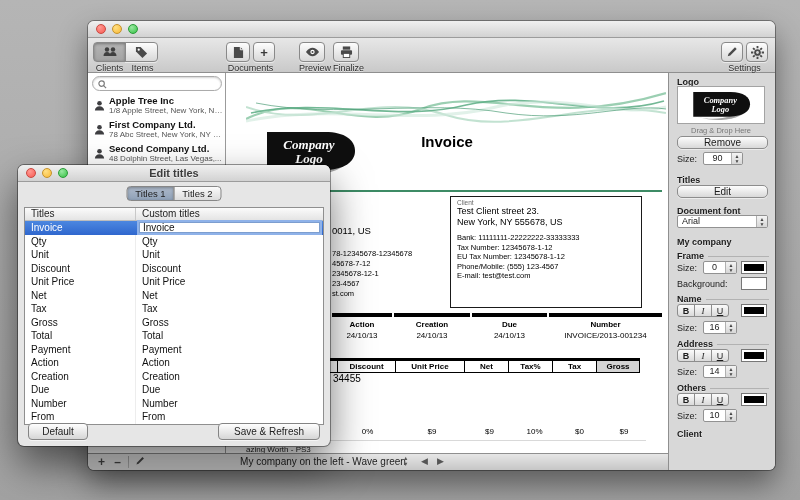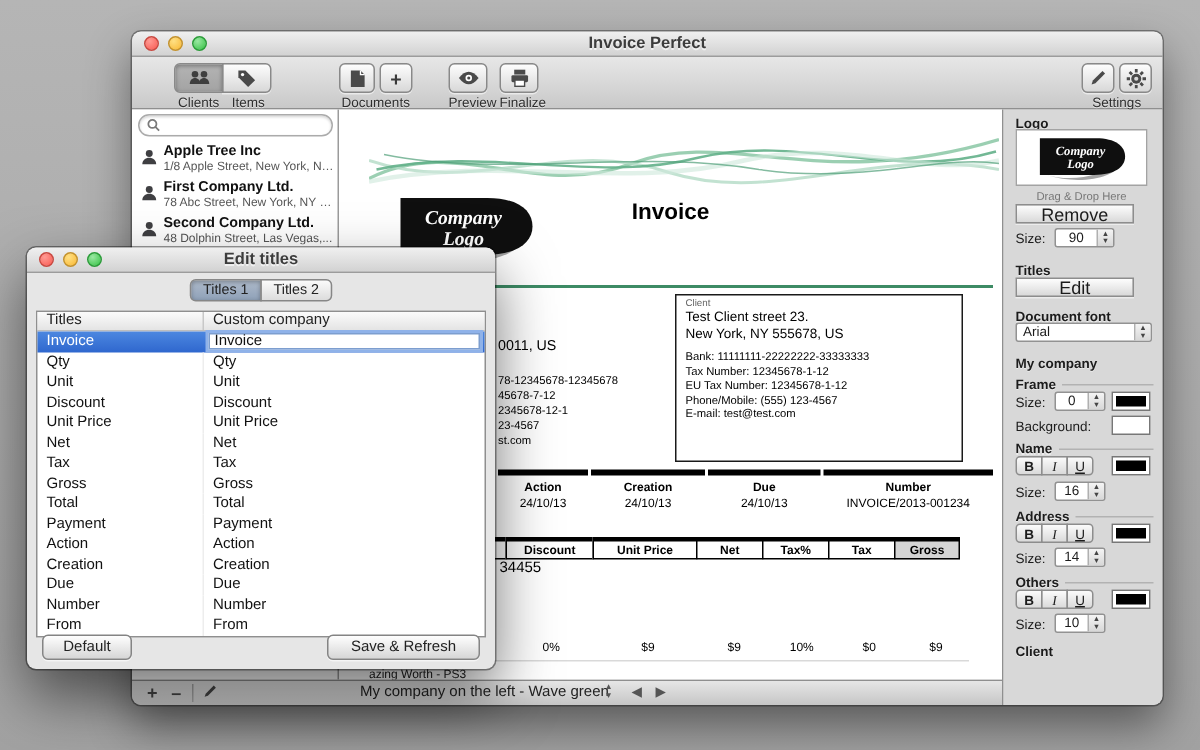--- a/index.html
+++ b/index.html
@@ -84,23 +84,23 @@
   .settings { position:absolute; right:0; top:52px; width:107px; height:397px; background:#d8d8d8;
               border-left:1px solid #8f8f8f; border-radius:0 0 6px 0; font-size:9px; color:#1c1c1c; }
   .sp-h { position:absolute; left:8px; font-weight:bold; font-size:9px; text-shadow:0 1px 0 rgba(255,255,255,.5); }
   .sp-sub { position:absolute; left:8px; right:6px; font-weight:bold; font-size:9px; display:flex;
             align-items:center; gap:4px; text-shadow:0 1px 0 rgba(255,255,255,.5); }
   .sp-sub::after { content:""; flex:1; height:1px; background:#b2b2b2; }
   .sp-l { position:absolute; left:8px; font-size:9px; }
   .logobox { position:absolute; left:8px; top:13px; width:88px; height:38px; background:#fff;
              border:1px solid #a3a3a3; display:flex; align-items:center; justify-content:center; }
   .drophint { position:absolute; left:0; top:53px; width:104px; text-align:center; font-size:7.5px; color:#777; }
-  .btnw { position:absolute; left:8px; width:79px; height:13px; border:1px solid #8d8d8d; border-radius:0;
+  .btnw { position:absolute; left:8px; width:91px; height:13px; border:1px solid #8d8d8d; border-radius:5px;
           background:linear-gradient(#fdfdfd,#d9d9d9); box-shadow:0 1px 0 rgba(255,255,255,.5);
-          font-size:12px; display:flex; align-items:center; justify-content:center; }
+          font-size:10px; display:flex; align-items:center; justify-content:center; }
   .stepper { position:absolute; height:13px; border:1px solid #929292; border-radius:2px; background:#fff;
              display:flex; overflow:hidden; }
   .stepper .val { flex:1; font-size:9px; text-align:center; line-height:11px; }
   .stepper .val.left { text-align:left; padding-left:4px; }
   .stepper .arr { width:11px; border-left:1px solid #b0b0b0; background:linear-gradient(#f4f4f4,#d7d7d7);
                   display:flex; flex-direction:column; align-items:center; justify-content:center; }
   .stepper .arr i { font-style:normal; font-size:5px; line-height:4.5px; color:#444; }
   .well { position:absolute; width:26px; height:13px; border:1px solid #777; background:#fff; padding:2px; }
   .well i { display:block; width:100%; height:100%; }
   .biu { position:absolute; left:8px; display:flex; }
@@ -158,26 +158,25 @@
 <div class="stage">
 
   <div class="window" style="left:88px; top:21px; width:687px; height:449px;">
 
     <div class="titlebar">
       <div class="lights">
         <span class="tl r"></span>
         <span class="tl y"></span>
         <span class="tl g"></span>
       </div>
-      <div class="wtitle">Invoice Perfect</div>
     </div>
 
     <div class="toolbar">
 
-      <div class="tgroup" style="left:28px;">
+      <div class="tgroup" style="left:5px;">
         <div class="seg2">
           <div class="tbtn sel" style="width:33px;">
             <span class="ticon">
               <svg width="16" height="12" viewBox="0 0 16 12" fill="#3f3f3f">
                   <circle cx="5" cy="3.5" r="2.2"></circle>
                   <path d="M1.5 10c0-2.5 1.6-4 3.5-4s3.5 1.5 3.5 4z"></path>
                   <circle cx="11" cy="3.5" r="2.2"></circle>
                   <path d="M7.5 10c0-2.5 1.6-4 3.5-4s3.5 1.5 3.5 4z"></path>
                 </svg>
             </span>
@@ -555,21 +554,21 @@
     </div>
 
     <div class="tabs">
       <div class="tab sel">Titles 1</div>
       <div class="tab">Titles 2</div>
     </div>
 
     <div class="dtable">
       <div class="dhead">
         <div class="c1">Titles</div>
-        <div class="c2">Custom company</div>
+        <div class="c2">Custom titles</div>
       </div>
 
       <div class="drow selected">
         <div class="c1">Invoice</div>
         <div class="c2">
             <span class="field">Invoice</span>
           </div>
       </div>
       <div class="drow">
         <div class="c1">Qty</div>

